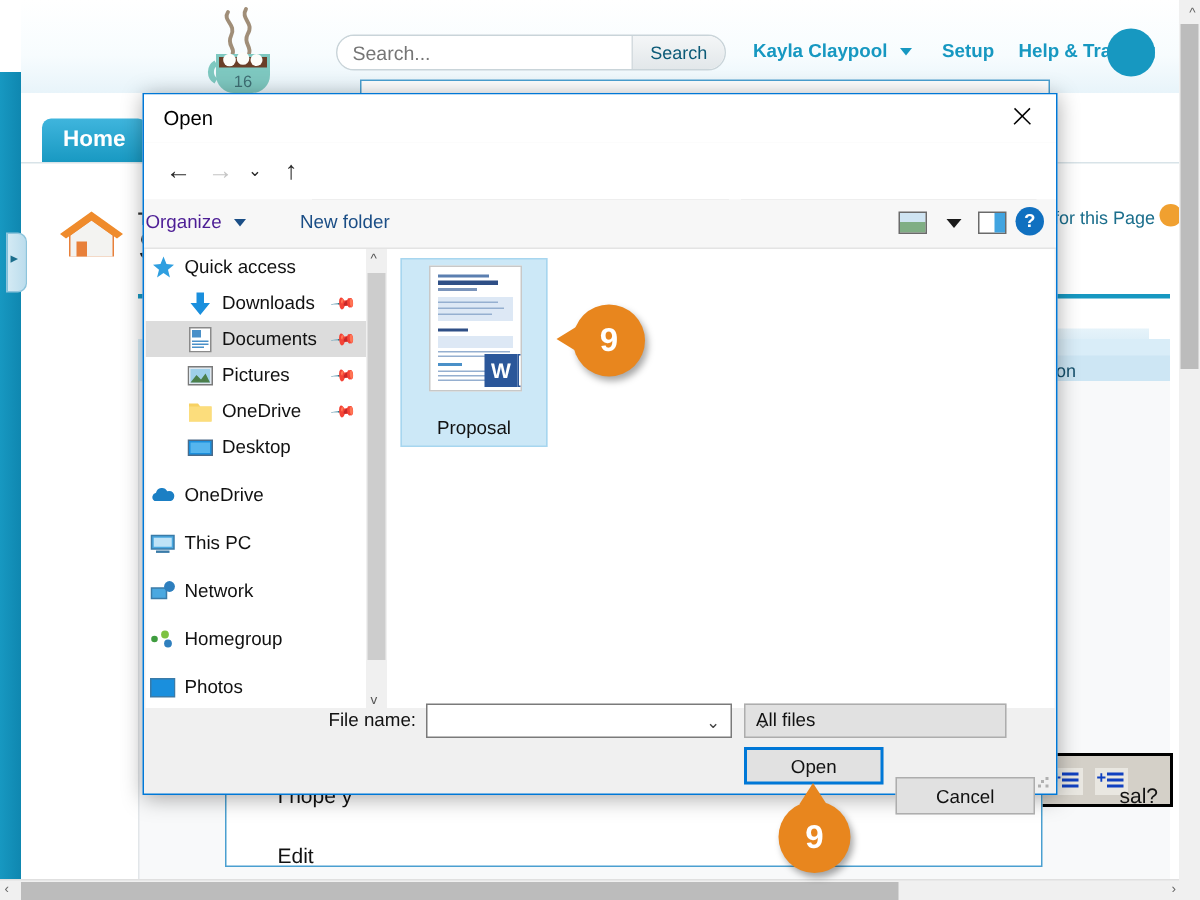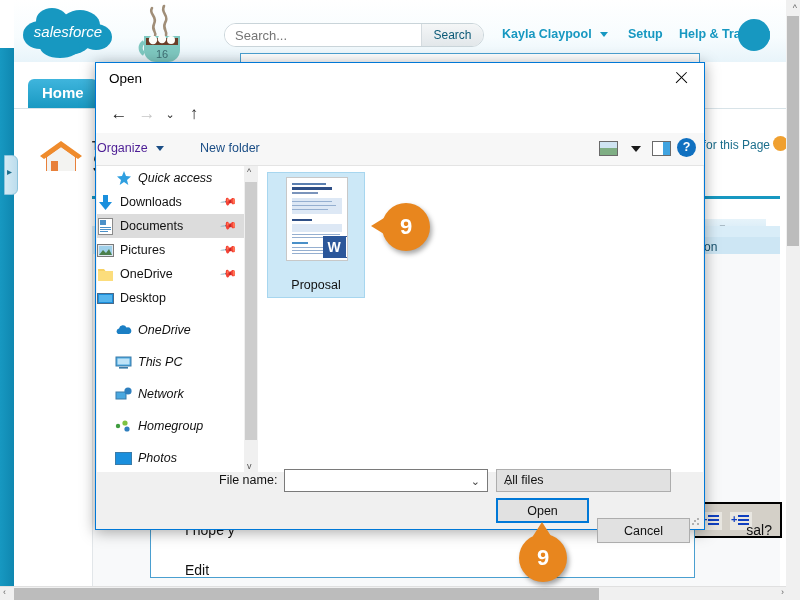--- a/index.html
+++ b/index.html
@@ -171,22 +171,22 @@
 
   
   .navpane { position:absolute; left:1px; top:103px; width:147px; bottom:57px;
       background:#fff; overflow:hidden; }
   .navitem { position:relative; height:24px; font-size:12.5px; color:#111;
       display:flex; align-items:center; cursor:pointer; }
   .navitem.sel { background:#dcdcdc; }
   .navitem .ico { width:17px; height:17px; margin-right:6px; position:relative; flex:none; }
   .navitem .pin { position:absolute; right:8px; top:6px; font-size:11px; color:#9a9a9a;
       transform:rotate(40deg); }
-  .lvl0 { padding-left:18px;font-style:italic; }
-  .lvl1 { }
+  .lvl0 { padding-left:3px; }
+  .lvl1 { padding-left:28px; }
   .gap { height:8px; }
 
   .navscroll { position:absolute; left:148px; top:103px; width:14px; bottom:57px; background:#f0f0f0; }
   .nsthumb { position:absolute; left:1px; top:16px; width:12px; height:258px; background:#cdcdcd; }
   .nsup { position:absolute; left:3px; top:1px; font-size:9px; color:#555; }
   .nsdn { position:absolute; left:3px; bottom:1px; font-size:9px; color:#555; }
 
   .filepane { position:absolute; left:162px; top:103px; right:1px; bottom:57px; background:#fff; }
 
   .fileitem { position:absolute; left:9px; top:6px; width:98px; height:126px;
@@ -244,33 +244,20 @@
 </style>
 </head>
 <body>
 
 <div id="sf-app">
 
   <div class="sf-leftstrip"></div>
   <div class="sf-leftstrip-top"></div>
 
   <div class="sf-header">
-    <div class="sf-logo">
-      <svg viewBox="0 0 108 56" width="108" height="56">
-        <g fill="#1798c1">
-          <ellipse cx="32" cy="16" rx="16" ry="13"></ellipse>
-          <ellipse cx="60" cy="20" rx="20" ry="15"></ellipse>
-          <ellipse cx="20" cy="30" rx="17" ry="14"></ellipse>
-          <ellipse cx="48" cy="34" rx="24" ry="16"></ellipse>
-          <ellipse cx="76" cy="32" rx="16" ry="13"></ellipse>
-          <ellipse cx="40" cy="42" rx="20" ry="11"></ellipse>
-        </g>
-        <text x="48" y="32" font-family="Liberation Sans, sans-serif" font-size="15" fill="#ffffff" text-anchor="middle" font-style="italic">salesforce</text>
-      </svg>
-    </div>
 
     <div class="sf-cocoa">
       <svg viewBox="0 0 64 62" width="64" height="62">
         <path d="M22 6 C18 12, 28 14, 24 22 C21 28, 27 30, 25 34" stroke="#a08e78" stroke-width="2.6" fill="none" stroke-linecap="round"></path>
         <path d="M34 4 C30 11, 40 13, 35 21 C32 27, 38 29, 36 34" stroke="#a08e78" stroke-width="2.6" fill="none" stroke-linecap="round"></path>
         <path d="M14 34 h36 v14 a12 12 0 0 1 -12 12 h-12 a12 12 0 0 1 -12 -12 z" fill="#7ec8c0"></path>
         <path d="M16 36 h32 v7 h-32 z" fill="#6a3e28"></path>
         <circle cx="23" cy="38" r="4.2" fill="#fdfdfa"></circle>
         <circle cx="32" cy="37" r="4.2" fill="#fdfdfa"></circle>
         <circle cx="41" cy="38" r="4" fill="#fdfdfa"></circle>

